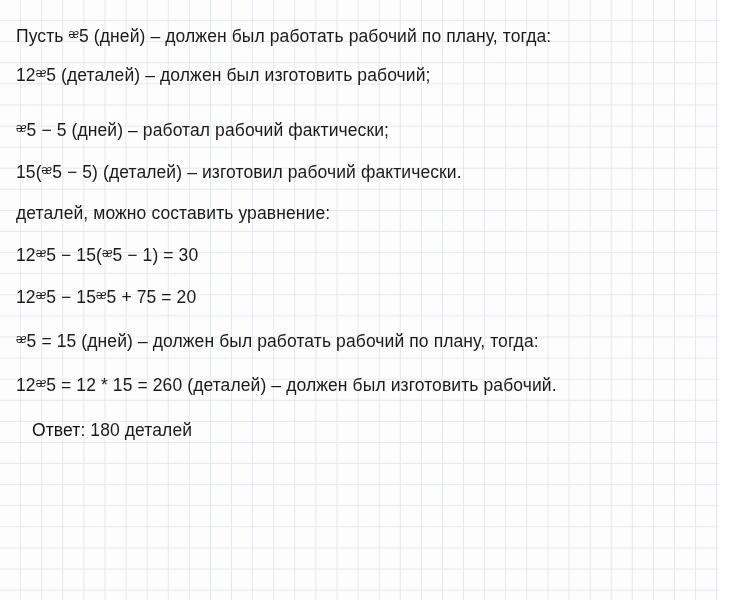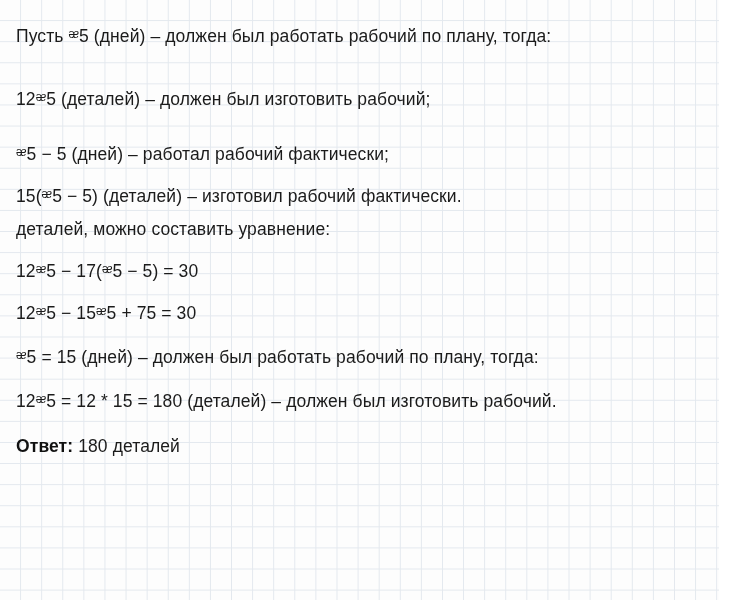--- a/index.html
+++ b/index.html
@@ -35,49 +35,50 @@
     font-size: 17.5px;
     color: #1b1b1b;
     line-height: 1.0;
     margin: 0 0 0 0;
     padding: 0;
     white-space: pre-wrap;
     letter-spacing: 0.1px;
   }
   
   .l1  { margin-top: 12px; }
-  .l2  { margin-top: 45px; }
+  .l2  { margin-top: 21px; }
   .l3  { margin-top: 38px; }
   .l4  { margin-top: 24px; }
   .l5  { margin-top: 30px; }
-  .l6  { margin-top: 16px; }
+  .l6  { margin-top: 24px; }
   .l7  { margin-top: 24px; }
   .l8  { margin-top: 25px; }
   .l9  { margin-top: 26px; }
   .l10 { margin-top: 25px; }
   .l11 { margin-top: 26px; }
   .l12 { margin-top: 27px; }
   .l13 { margin-top: 27px; }
   .answer-label {
-    font-weight: bold;
+    font-weight: normal;
     color: #111111;
+    margin-left: 16px;
   }
 </style>
 </head>
 <body>
 
 <div id="page">
   <div id="content">
 
     <p class="line l1">Пусть ᵆ5 (дней) – должен был работать рабочий по плану, тогда:</p>
     <p class="line l2">12ᵆ5 (деталей) – должен был изготовить рабочий;</p>
     <p class="line l3">ᵆ5 − 5 (дней) – работал рабочий фактически;</p>
     <p class="line l4">15(ᵆ5 − 5) (деталей) – изготовил рабочий фактически.</p>
     <p class="line l6">деталей, можно составить уравнение:</p>
-    <p class="line l7">12ᵆ5 − 17(ᵆ5 − 5) = 30</p>
-    <p class="line l8">12ᵆ5 − 15ᵆ5 + 75 = 30</p>
+    <p class="line l7">12ᵆ5 − 15(ᵆ5 − 1) = 30</p>
+    <p class="line l8">12ᵆ5 − 15ᵆ5 + 75 = 20</p>
     <p class="line l11">ᵆ5 = 15 (дней) – должен был работать рабочий по плану, тогда:</p>
-    <p class="line l12">12ᵆ5 = 12 * 15 = 180 (деталей) – должен был изготовить рабочий.</p>
+    <p class="line l12">12ᵆ5 = 12 * 15 = 260 (деталей) – должен был изготовить рабочий.</p>
 
     <p class="line l13"><span class="answer-label">Ответ:</span> <span>180 деталей</span></p>
 
   </div>
 </div>
 
 </body></html>

